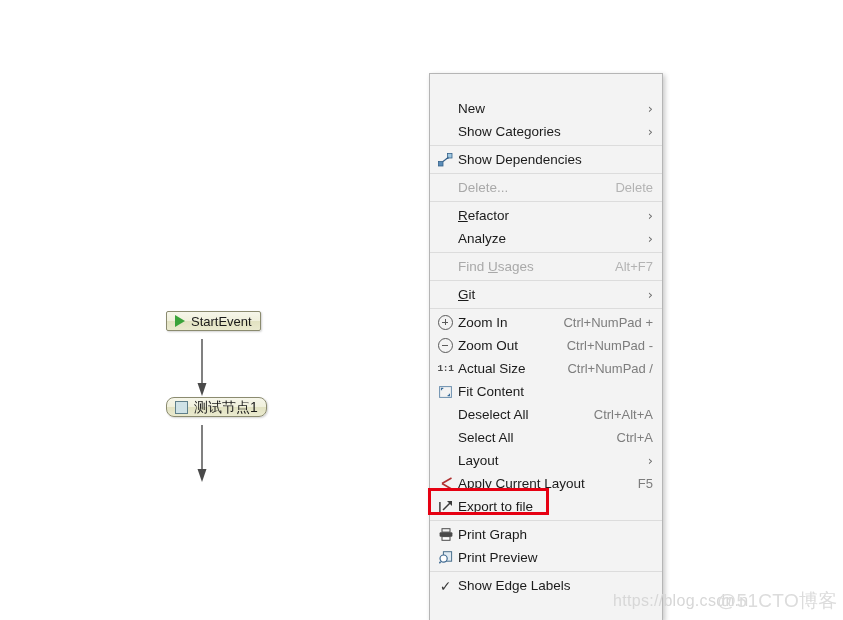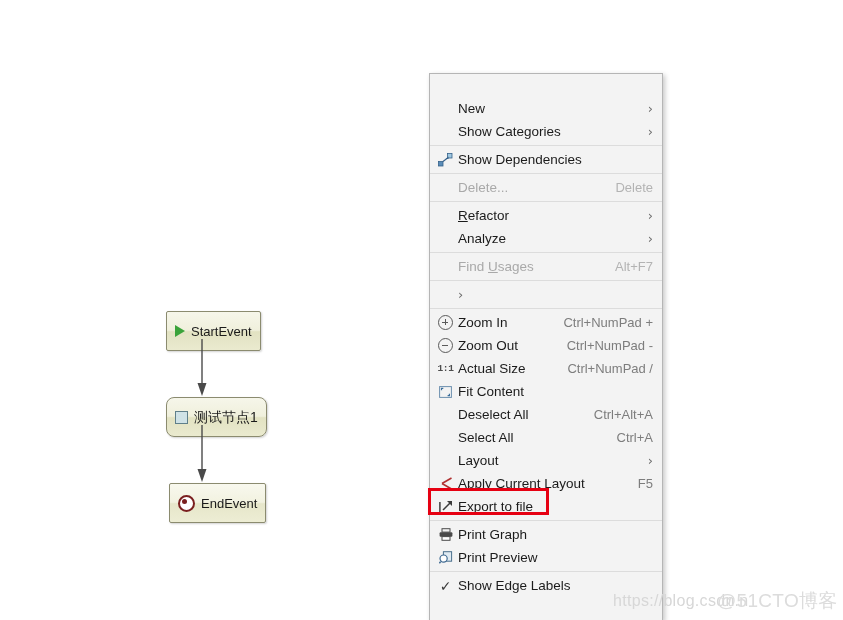--- a/index.html
+++ b/index.html
@@ -23,21 +23,21 @@
     width: 420px;
     height: 620px;
   }
   .node {
     position: absolute;
     box-sizing: border-box;
     display: flex;
     align-items: center;
     gap: 6px;
     padding: 0 8px;
-    height: 40px;
+    height: 20px;
     border: 1px solid #8b8b6f;
     border-radius: 2px;
     font-size: 13px;
     color: #1a1a1a;
     white-space: nowrap;
     box-shadow: 1px 1px 2px rgba(0,0,0,0.18);
   }
   .node-start {
     left: 166px; top: 311px;
     background: linear-gradient(to bottom, #f6f6ea 0%, #f0f0dc 48%, #e2e2c2 52%, #eaeacf 100%);
@@ -221,24 +221,20 @@
     <span class="node-label node-label-cjk">测试节点1</span>
   </div>
 
   <div class="connector conn2">
     <svg width="12" height="58" viewBox="0 0 12 58">
       <line x1="6" y1="0" x2="6" y2="48" stroke="#4a4a4a" stroke-width="1.4"></line>
       <polygon points="6,57 1.5,44 10.5,44" fill="#4a4a4a"></polygon>
     </svg>
   </div>
 
-  <div class="node node-end">
-    <span class="glyph-endcircle"></span>
-    <span class="node-label">EndEvent</span>
-  </div>
 
 </div>
 
 <div id="context-menu">
 
   <div class="menu-group">
     <div class="menu-item">
       <span class="mi-icon"></span>
       <span class="mi-label">New</span>
       <span class="mi-arrow">›</span>
@@ -294,20 +290,21 @@
       <span class="mi-icon"></span>
       <span class="mi-label"><span>Find </span><u>U</u><span>sages</span></span>
       <span class="mi-accel">Alt+F7</span>
     </div>
   </div>
   <div class="menu-sep"></div>
 
   <div class="menu-group">
     <div class="menu-item">
       <span class="mi-icon"></span>
+      <span class="mi-label"><u>G</u><span>it</span></span>
       <span class="mi-arrow">›</span>
     </div>
   </div>
   <div class="menu-sep"></div>
 
   <div class="menu-group">
 
     <div class="menu-item">
       <span class="mi-icon">
         <span class="ic-circ">

